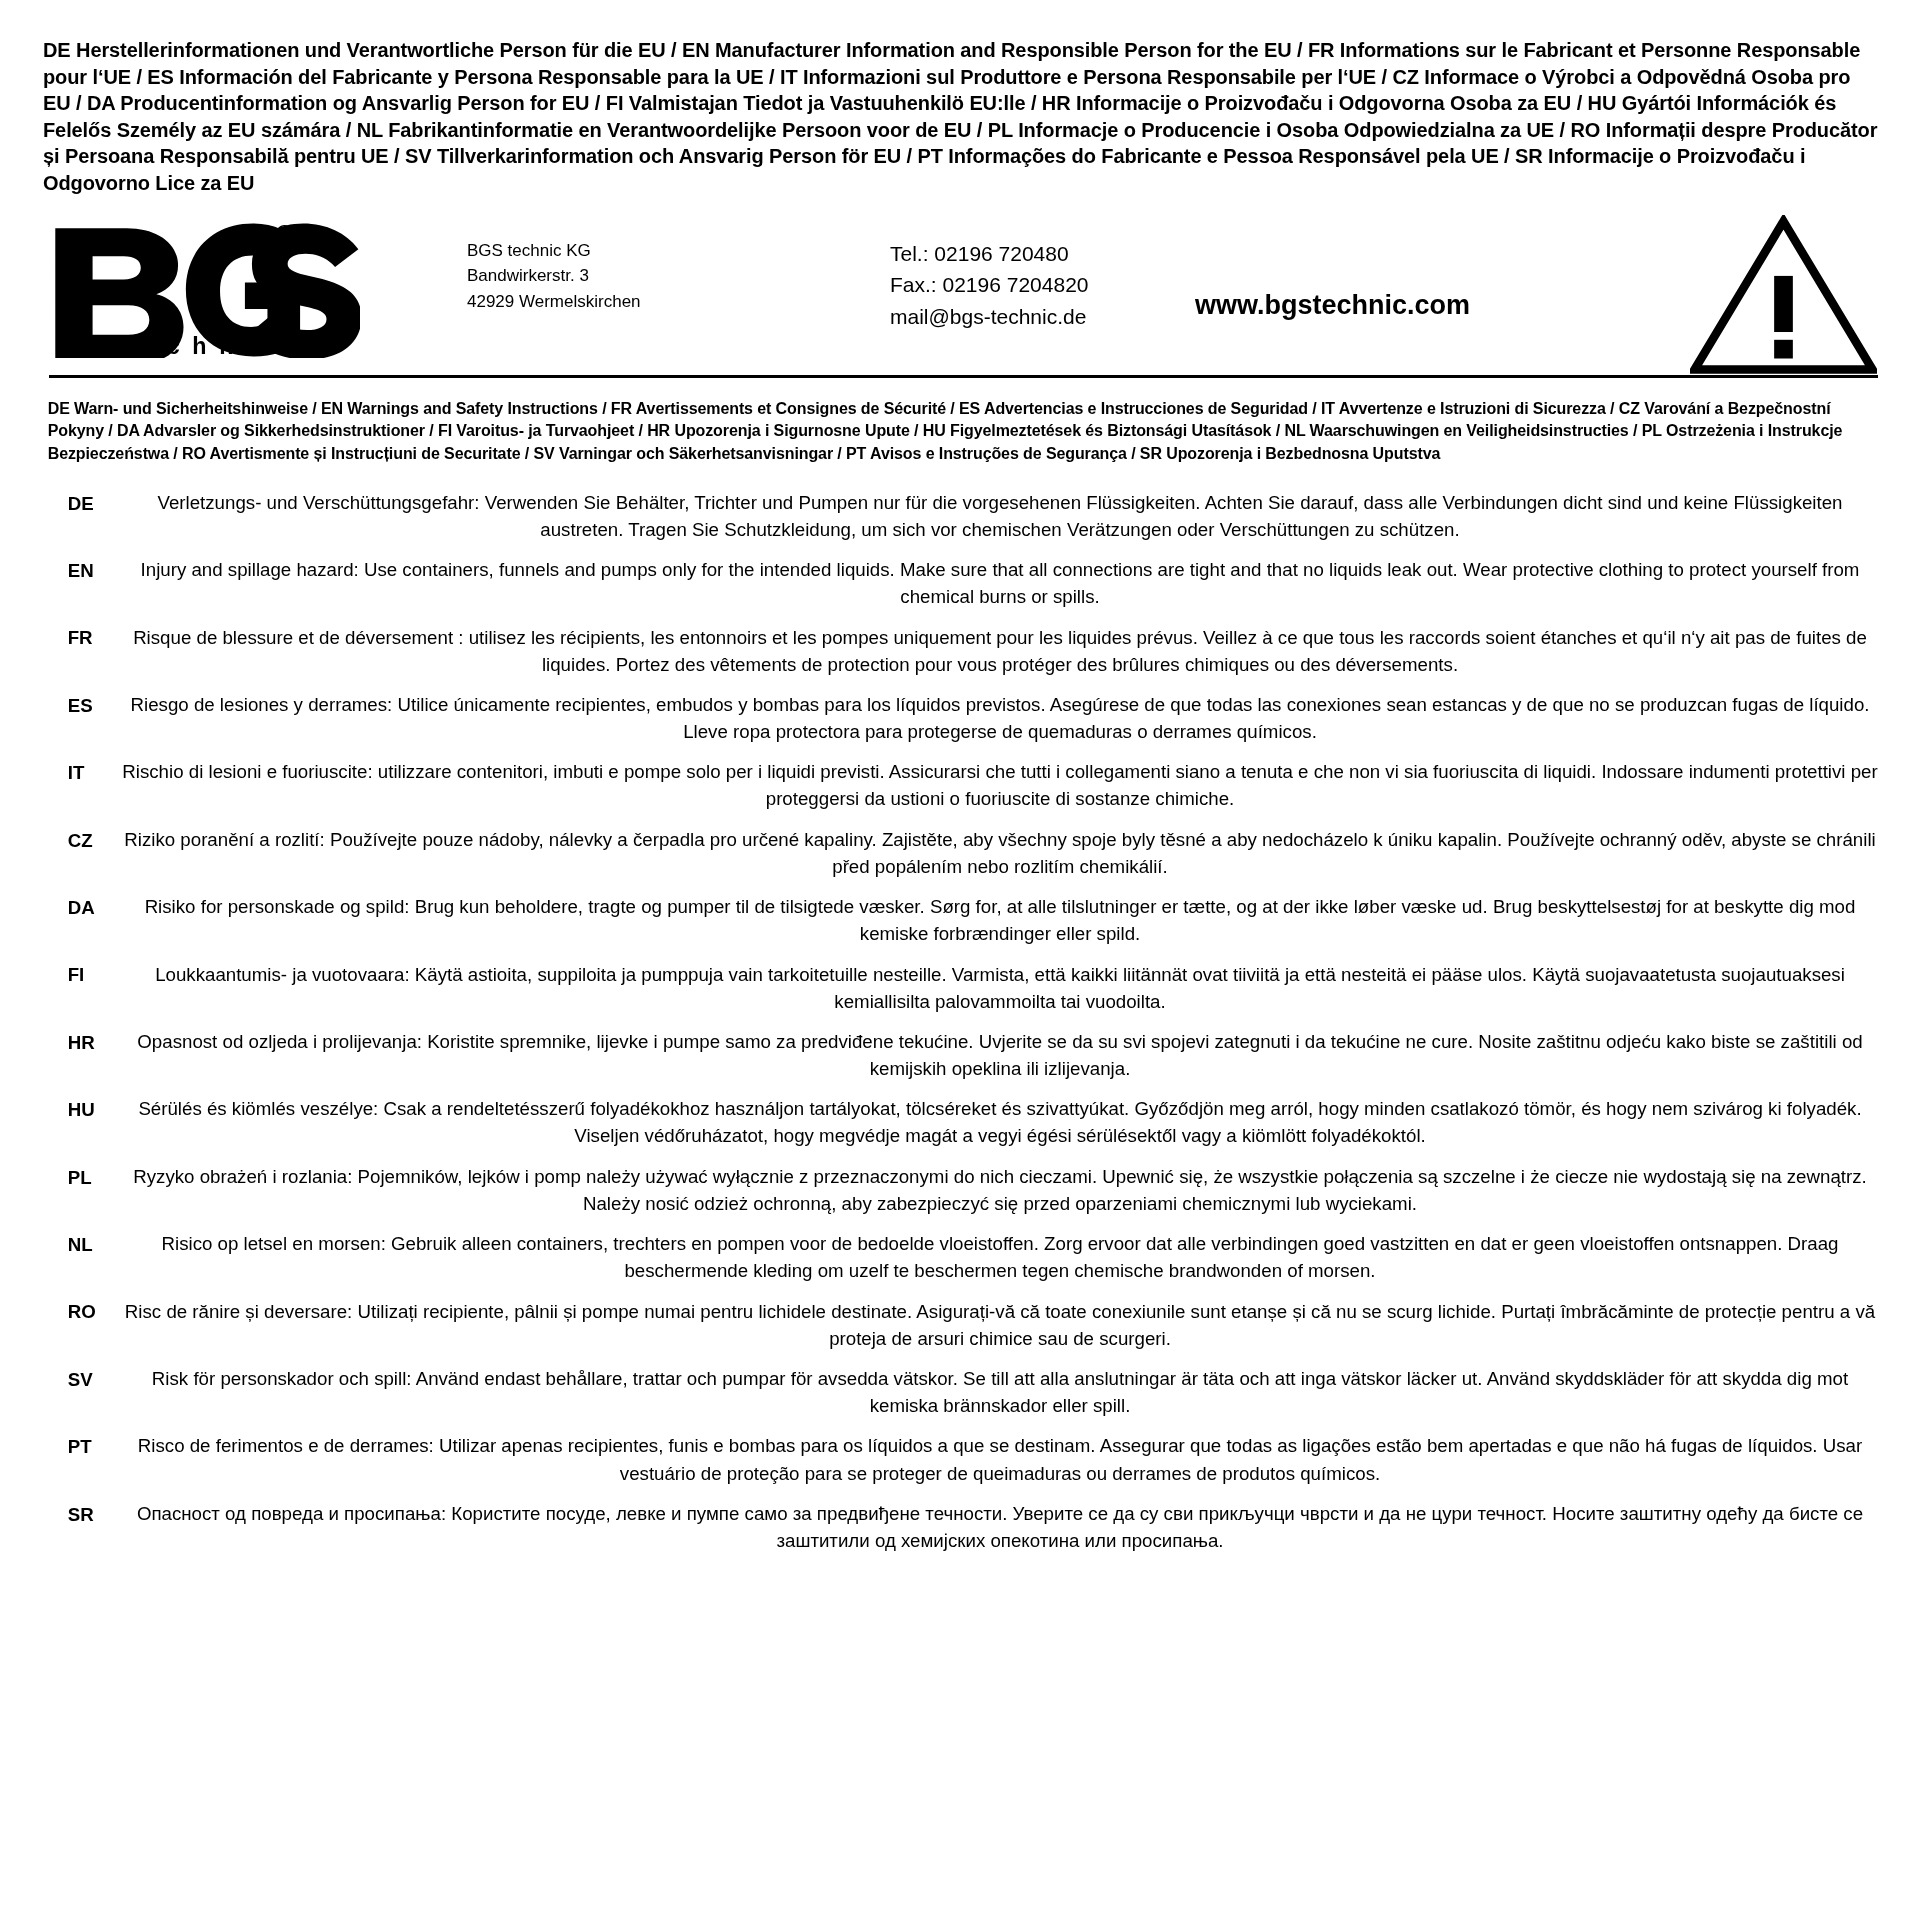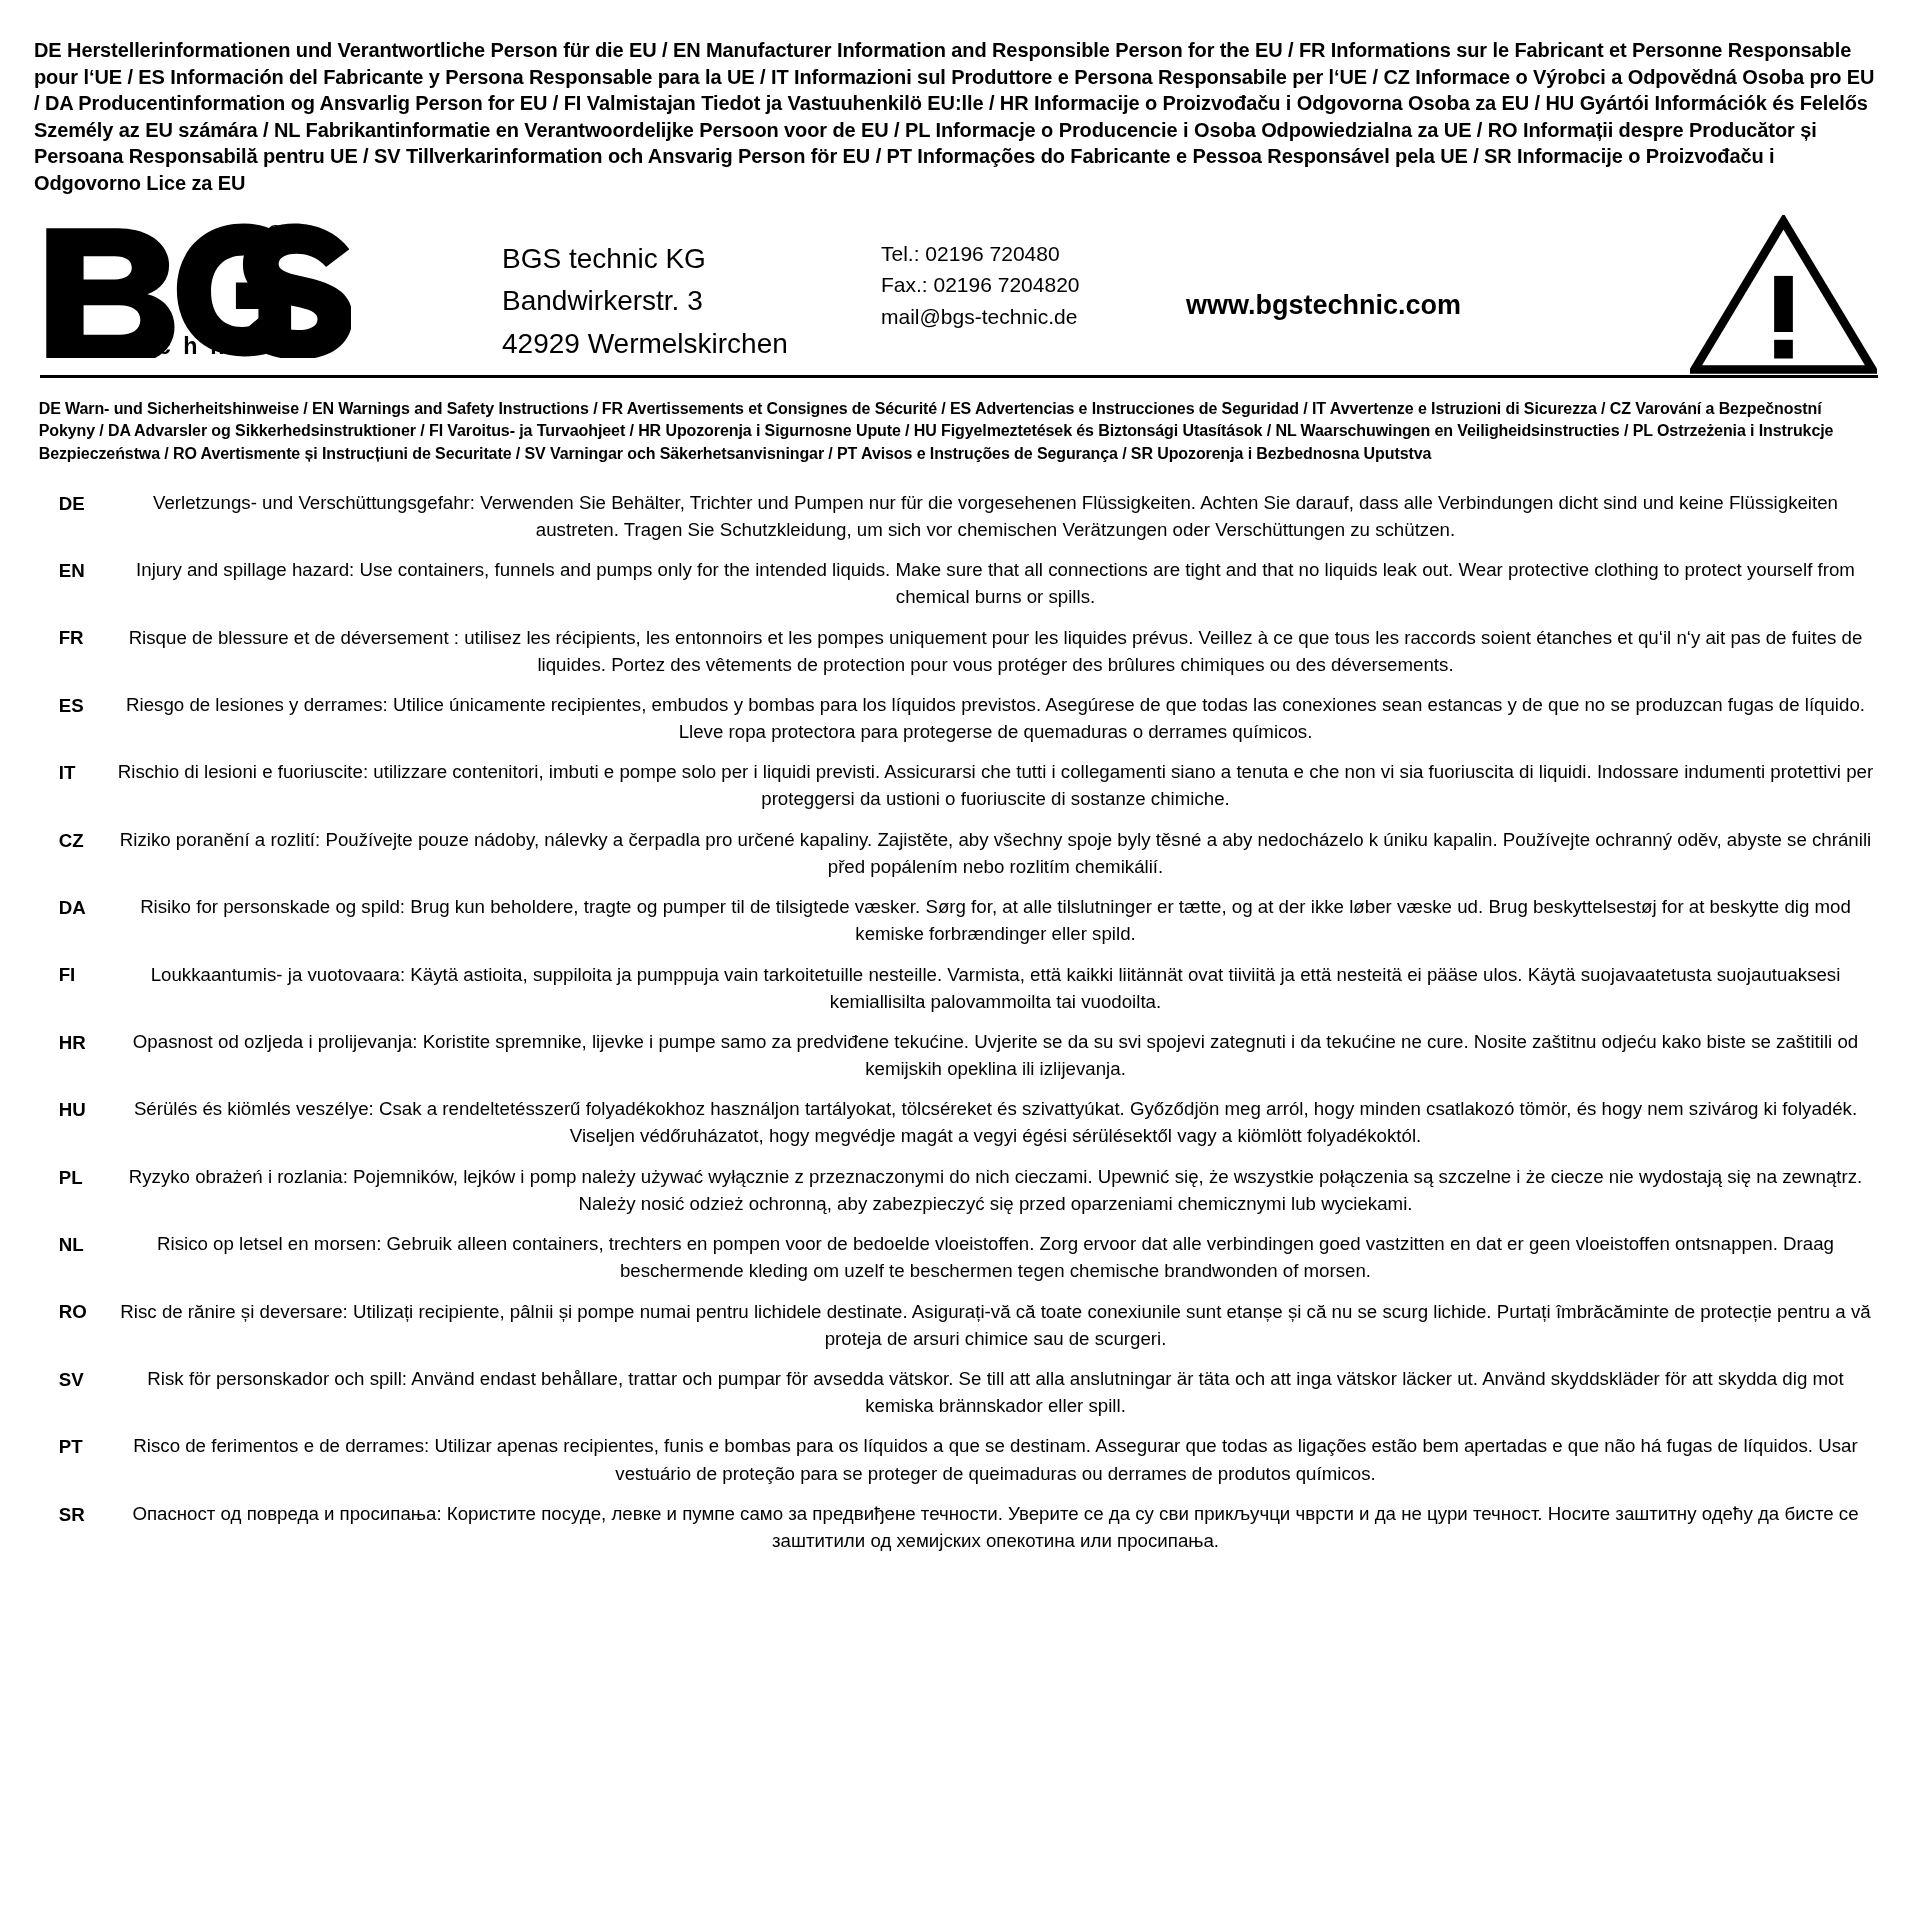--- a/index.html
+++ b/index.html
@@ -11,21 +11,21 @@
     width: 1930px;
     height: 1930px;
     font-family: "Liberation Sans", sans-serif;
     color: #000000;
     -webkit-font-smoothing: antialiased;
   }
   .page {
     box-sizing: border-box;
     width: 1930px;
     height: 1930px;
-    padding: 37px 47px 0 34px;
+    padding: 37px 47px 0 43px;
   }
 
   
   .header-title {
     font-size: 20px;
     font-weight: bold;
     line-height: 1.33;
     letter-spacing: -0.1px;
     text-align: left;
     margin: 0 0 11px 0;
@@ -42,24 +42,23 @@
     left: 6.2px;
     top: 14px;
     width: 311px;
   }
   .logo svg { display: block; }
 
   .addr {
     position: absolute;
     left: 424px;
     top: 30px;
-    font-size: 28px;
+    font-size: 17px;
     line-height: 1.52;
     white-space: pre-line;
-    margin-left: 44px;
   }
   .contact {
     position: absolute;
     left: 847px;
     top: 30px;
     font-size: 21px;
     line-height: 1.52;
     white-space: pre-line;
   }
   .website {

